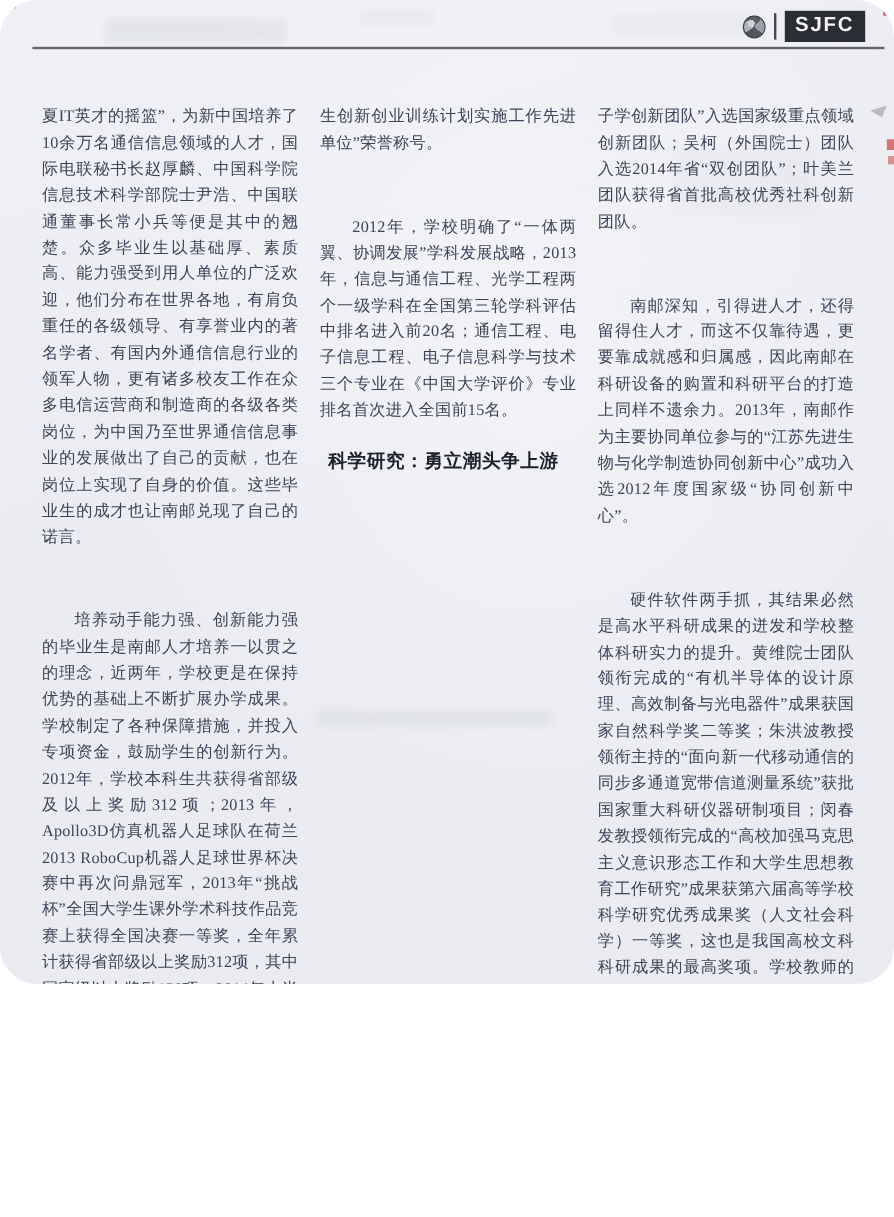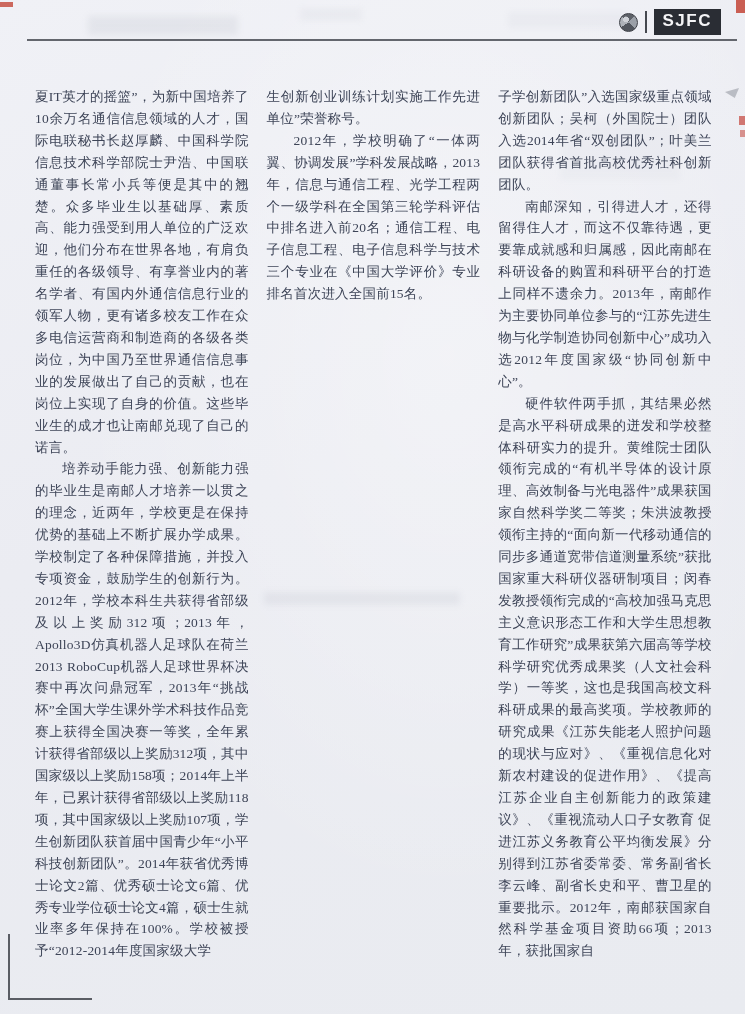--- a/index.html
+++ b/index.html
@@ -1,23 +1,24 @@
 <!DOCTYPE html>
 <html><head>
 <meta charset="utf-8">
 <style>
   html,body{margin:0;padding:0;}
   .page{
     position:relative;
-    width:745px;height:1014px;
+    width:745px;height:820px;
     background:
       radial-gradient(ellipse at 60% 35%, rgba(255,255,255,.35), rgba(0,0,0,0) 60%),
       linear-gradient(160deg,#f0f1f6 0%,#ebecf2 45%,#e9ebf0 100%);
     overflow:hidden;
     font-family:"Liberation Serif","DejaVu Serif",serif;
+    border-radius:31px;
   }
   
   .head-rule{position:absolute;top:39px;left:27px;width:710px;height:2px;background:#63666d;}
   .brand{position:absolute;top:9px;right:24px;display:flex;align-items:center;gap:7px;}
   .brand-bar{width:2px;height:22px;background:#45484f;}
   .brand-globe{
     width:19px;height:19px;border-radius:50%;
     background:
       radial-gradient(circle at 35% 32%, #cfd2d8 0 18%, rgba(0,0,0,0) 19%),
       conic-gradient(from 40deg,#9ba0a8 0 25%,#52565e 0 55%,#aeb2b9 0 75%,#5d6168 0 100%);
@@ -31,21 +32,21 @@
     padding:1px 9px 3px 9px;line-height:22px;
   }
   
   .main{position:absolute;top:86px;left:35px;width:677px;display:flex;gap:18px;}
   .col{width:213.6px;flex:0 0 auto;}
   .para{
     margin:0;font-size:13.5px;line-height:21.9px;
     text-align:justify;color:#3d4457;
     letter-spacing:.2px;
   }
-  .para.indent{text-indent:2em;}
+  .para.indent{text-indent:2em;margin-top:48px;}
   .section-heading{
     font-family:"Liberation Sans","DejaVu Sans",sans-serif;
     font-weight:bold;font-size:15.5px;color:#1d212b;
     margin:21px 0 26px 7px;letter-spacing:.5px;
   }
   
   .corner-v{position:absolute;left:8px;top:934px;width:2px;height:66px;background:#5a5d64;}
   .corner-h{position:absolute;left:8px;top:998px;width:84px;height:2px;background:#5a5d64;}
   .page-num{
     position:absolute;left:8px;top:972px;width:27px;height:26px;
@@ -93,20 +94,21 @@
   <div class="head-rule"></div>
 
   <div class="main">
     <div class="col">
         <p class="para">夏IT英才的摇篮”，为新中国培养了10余万名通信信息领域的人才，国际电联秘书长赵厚麟、中国科学院信息技术科学部院士尹浩、中国联通董事长常小兵等便是其中的翘楚。众多毕业生以基础厚、素质高、能力强受到用人单位的广泛欢迎，他们分布在世界各地，有肩负重任的各级领导、有享誉业内的著名学者、有国内外通信信息行业的领军人物，更有诸多校友工作在众多电信运营商和制造商的各级各类岗位，为中国乃至世界通信信息事业的发展做出了自己的贡献，也在岗位上实现了自身的价值。这些毕业生的成才也让南邮兑现了自己的诺言。</p>
         <p class="para indent">培养动手能力强、创新能力强的毕业生是南邮人才培养一以贯之的理念，近两年，学校更是在保持优势的基础上不断扩展办学成果。学校制定了各种保障措施，并投入专项资金，鼓励学生的创新行为。2012年，学校本科生共获得省部级及以上奖励312项；2013年，Apollo3D仿真机器人足球队在荷兰2013 RoboCup机器人足球世界杯决赛中再次问鼎冠军，2013年“挑战杯”全国大学生课外学术科技作品竞赛上获得全国决赛一等奖，全年累计获得省部级以上奖励312项，其中国家级以上奖励158项；2014年上半年，已累计获得省部级以上奖励118项，其中国家级以上奖励107项，学生创新团队获首届中国青少年“小平科技创新团队”。2014年获省优秀博士论文2篇、优秀硕士论文6篇、优秀专业学位硕士论文4篇，硕士生就业率多年保持在100%。学校被授予“2012-2014年度国家级大学</p>
       </div>
     <div class="col">
         <p class="para">生创新创业训练计划实施工作先进单位”荣誉称号。</p>
         <p class="para indent">2012年，学校明确了“一体两翼、协调发展”学科发展战略，2013年，信息与通信工程、光学工程两个一级学科在全国第三轮学科评估中排名进入前20名；通信工程、电子信息工程、电子信息科学与技术三个专业在《中国大学评价》专业排名首次进入全国前15名。</p>
+        <h3 class="section-heading">科学研究：勇立潮头争上游</h3>
       </div>
     <div class="col">
         <p class="para">子学创新团队”入选国家级重点领域创新团队；吴柯（外国院士）团队入选2014年省“双创团队”；叶美兰团队获得省首批高校优秀社科创新团队。</p>
         <p class="para indent">南邮深知，引得进人才，还得留得住人才，而这不仅靠待遇，更要靠成就感和归属感，因此南邮在科研设备的购置和科研平台的打造上同样不遗余力。2013年，南邮作为主要协同单位参与的“江苏先进生物与化学制造协同创新中心”成功入选2012年度国家级“协同创新中心”。</p>
         <p class="para indent">硬件软件两手抓，其结果必然是高水平科研成果的迸发和学校整体科研实力的提升。黄维院士团队领衔完成的“有机半导体的设计原理、高效制备与光电器件”成果获国家自然科学奖二等奖；朱洪波教授领衔主持的“面向新一代移动通信的同步多通道宽带信道测量系统”获批国家重大科研仪器研制项目；闵春发教授领衔完成的“高校加强马克思主义意识形态工作和大学生思想教育工作研究”成果获第六届高等学校科学研究优秀成果奖（人文社会科学）一等奖，这也是我国高校文科科研成果的最高奖项。学校教师的研究成果《江苏失能老人照护问题的现状与应对》、《重视信息化对新农村建设的促进作用》、《提高江苏企业自主创新能力的政策建议》、《重视流动人口子女教育 促进江苏义务教育公平均衡发展》分别得到江苏省委常委、常务副省长李云峰、副省长史和平、曹卫星的重要批示。2012年，南邮获国家自然科学基金项目资助66项；2013年，获批国家自</p>
       </div>
   </div>
 
   <div class="corner-v"></div>
   <div class="corner-h"></div>

